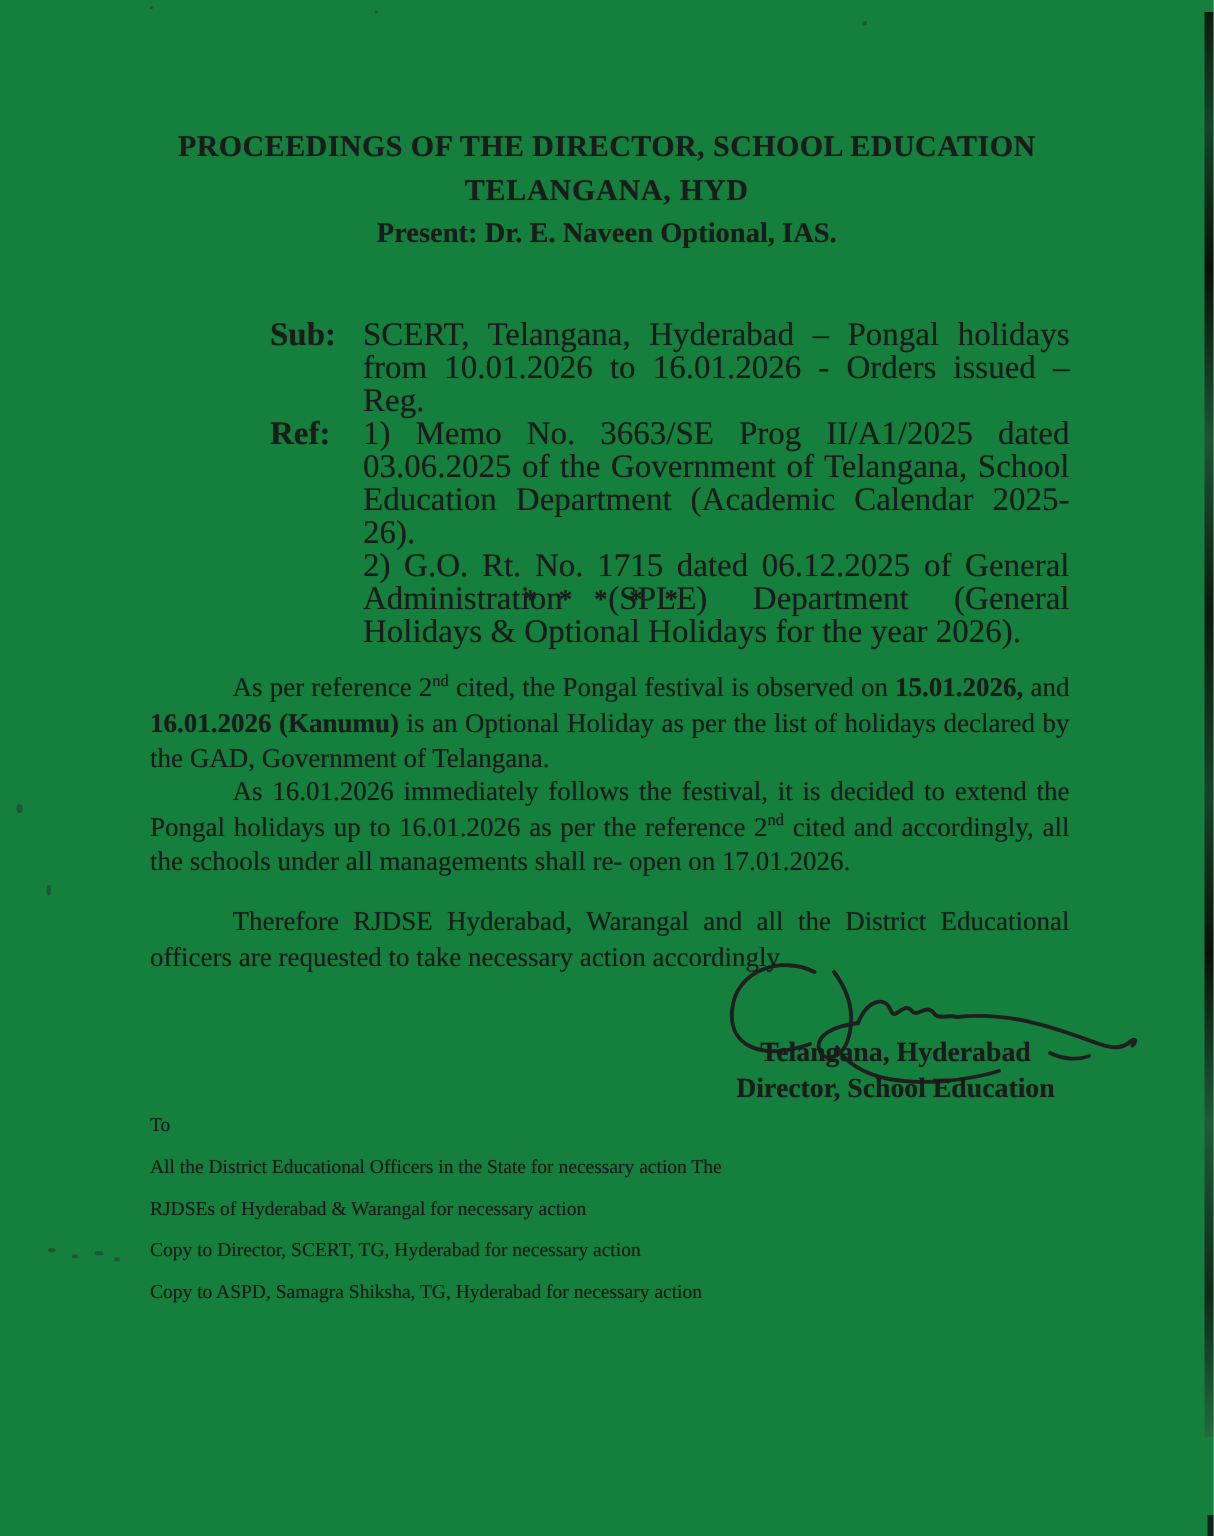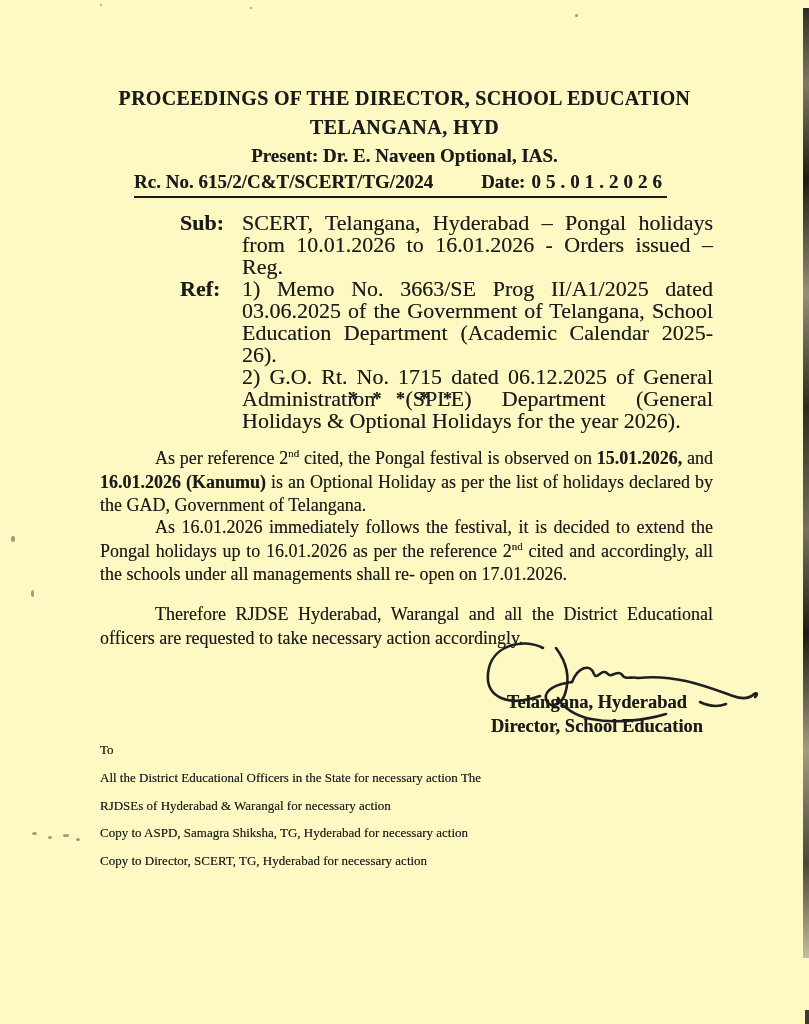--- a/index.html
+++ b/index.html
@@ -1,19 +1,19 @@
 <!DOCTYPE html>
 <html><head>
 <meta charset="utf-8">
 <style>
   html,body{margin:0;padding:0;}
   #page{
     position:relative;
     width:809px;height:1024px;
-    background:#fef9c3;
+    background:#15803d;
     overflow:hidden;
     font-family:"Liberation Serif","DejaVu Serif",serif;
     color:#1b1b1b;
     text-shadow:0 0 .6px rgba(27,27,27,.55);
   }
   .abs{position:absolute;}
   .center{left:0;right:0;text-align:center;}
 
   .title1{top:87px;font-size:20px;font-weight:bold;letter-spacing:.3px;}
   .title2{top:116px;font-size:20px;font-weight:bold;letter-spacing:.5px;}
@@ -76,23 +76,20 @@
 </style>
 </head>
 <body>
 
 <div id="page">
 
   <div class="abs center title1">PROCEEDINGS OF THE DIRECTOR, SCHOOL EDUCATION</div>
   <div class="abs center title2">TELANGANA, HYD</div>
   <div class="abs center present">Present: Dr. E. Naveen Optional, IAS.</div>
 
-  <div class="abs rcline">
-    <span>Rc. No. 615/2/C&amp;T/SCERT/TG/2024</span><span class="rc-gap"></span><span>Date:</span><span class="date-value">05.01.2026</span>
-  </div>
 
   <div class="abs subref">
     <div class="lbl">Sub:</div>
     <div>
       <p>SCERT, Telangana, Hyderabad – Pongal holidays from 10.01.2026 to 16.01.2026 - Orders issued – Reg.</p>
     </div>
     <div class="lbl">Ref:</div>
     <div>
       <p>1) Memo No. 3663/SE Prog II/A1/2025 dated 03.06.2025 of the Government of Telangana, School Education Department (Academic Calendar 2025-26).</p>
       <p>2) G.O. Rt. No. 1715 dated 06.12.2025 of General Administration (SPLE) Department (General Holidays &amp; Optional Holidays for the year 2026).</p>
@@ -119,22 +116,22 @@
 
   <div class="abs signoff">
     <div>Telangana, Hyderabad</div>
     <div>Director, School Education</div>
   </div>
 
   <div class="abs addr">
     <div>To</div>
     <div>All the District Educational Officers in the State for necessary action The</div>
     <div>RJDSEs of Hyderabad &amp; Warangal for necessary action</div>
+    <div>Copy to Director, SCERT, TG, Hyderabad for necessary action</div>
     <div>Copy to ASPD, Samagra Shiksha, TG, Hyderabad for necessary action</div>
-    <div>Copy to Director, SCERT, TG, Hyderabad for necessary action</div>
   </div>
 
   <div class="abs edge-strip"></div>
   <div class="abs corner-mark"></div>
   <div>
     <div class="speck" style="left:11px;top:536px;width:4px;height:6px;"></div>
     <div class="speck" style="left:31px;top:590px;width:3px;height:7px;"></div>
     <div class="speck" style="left:32px;top:832px;width:5px;height:3px;"></div>
     <div class="speck" style="left:48px;top:836px;width:4px;height:3px;"></div>
     <div class="speck" style="left:63px;top:834px;width:6px;height:3px;"></div>

